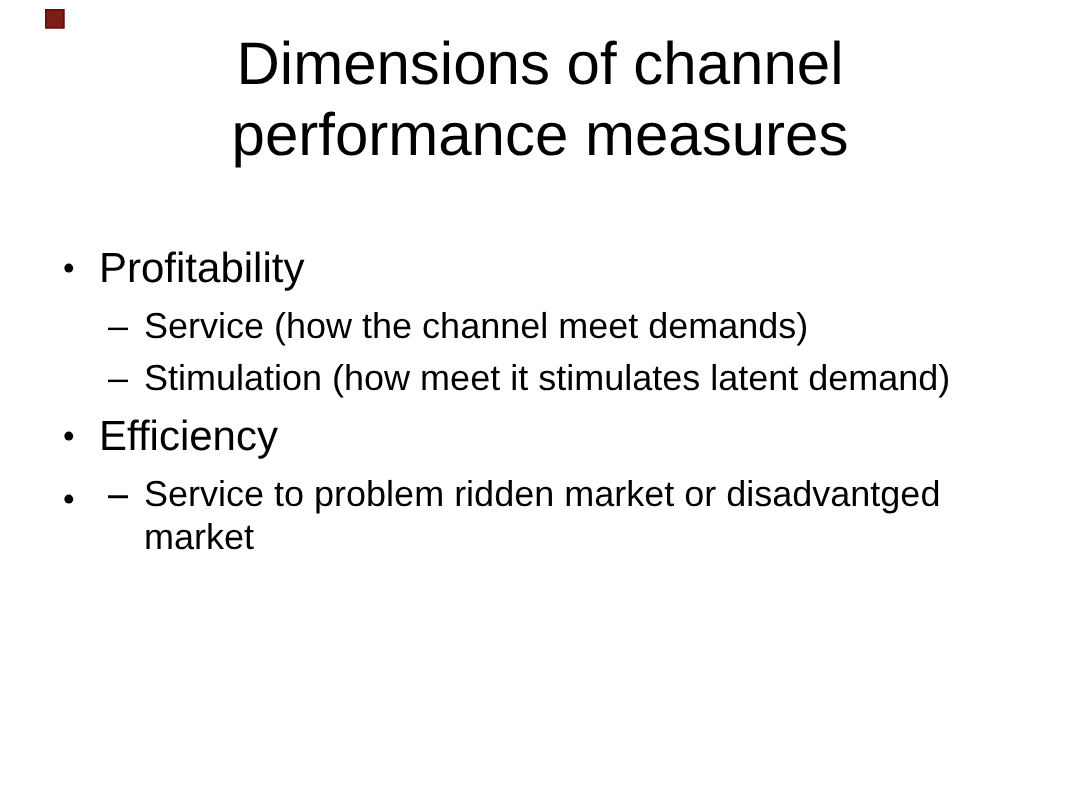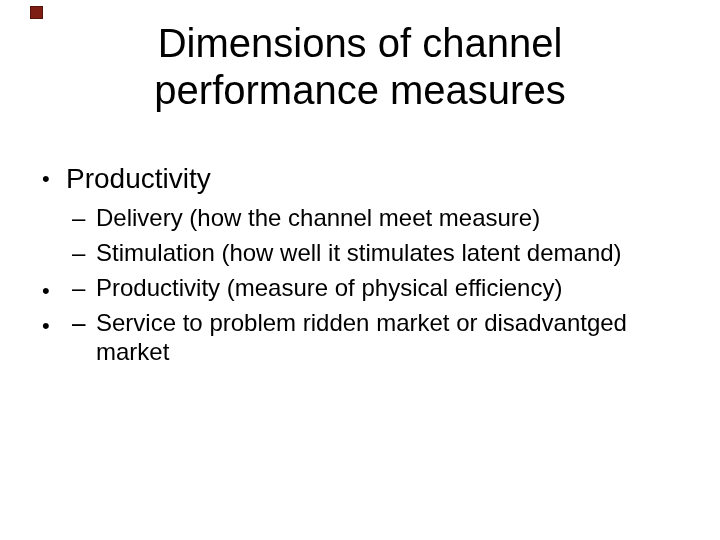--- a/index.html
+++ b/index.html
@@ -78,37 +78,37 @@
 
   <div class="corner-marker top" style="background: rgb(126, 29, 19);"></div>
   <div class="corner-marker bottom" style="background: rgb(126, 29, 19);"></div>
 
   <div class="title">Dimensions of channel performance measures</div>
 
   <div class="content">
 
     <div class="major">
       <span class="marker">•</span>
-      <span>Productivity</span>
+      <span>Profitability</span>
     </div>
     <div class="sub">
       <span class="marker">–</span>
-      <span>Delivery (how the channel meet measure)</span>
+      <span>Service (how the channel meet demands)</span>
     </div>
     <div class="sub">
       <span class="marker">–</span>
-      <span>Stimulation (how well it stimulates latent demand)</span>
+      <span>Stimulation (how meet it stimulates latent demand)</span>
     </div>
 
     <div class="major">
       <span class="marker">•</span>
+      <span>Efficiency</span>
     </div>
     <div class="sub">
       <span class="marker">–</span>
-      <span>Productivity (measure of physical efficiency)</span>
     </div>
     <div class="sub">
       <span class="marker">–</span>
     </div>
 
     <div class="major">
       <span class="marker">•</span>
     </div>
     <div class="sub">
       <span class="marker">–</span>

